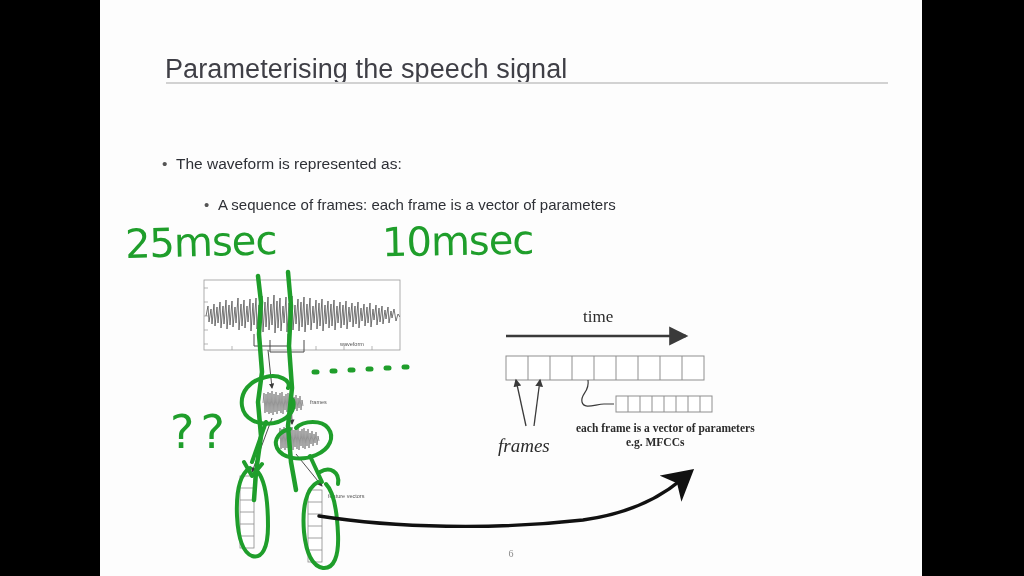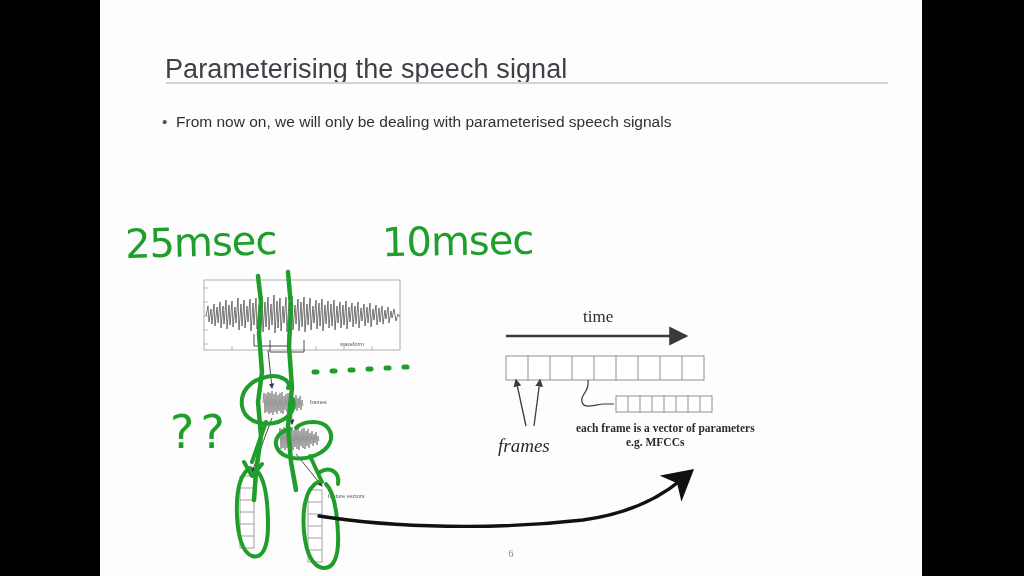--- a/index.html
+++ b/index.html
@@ -64,22 +64,25 @@
 <div id="screen">
 
   <div class="bar left"></div>
   <div class="bar right"></div>
 
   <div id="slide">
 
     <div id="title">Parameterising the speech signal</div>
     <div id="title-rule"></div>
 
-    <div class="bullet b1">
-      <span class="dot">•</span><span>From now on, we will only be dealing with parameterised speech signals</span>
+    <div class="bullet b2">
+      <span class="dot">•</span><span>The waveform is represented as:</span>
+    </div>
+    <div class="bullet b3">
+      <span class="dot">•</span><span>A sequence of frames: each frame is a vector of parameters</span>
     </div>
 
     <div class="hand" id="hw-25">25msec</div>
     <div class="hand" id="hw-10">10msec</div>
     <div class="hand" id="hw-qq">??</div>
 
     <div id="fig-left">
       <svg width="250" height="295" viewBox="0 0 250 295">
         <defs>
           <marker id="ahs" markerWidth="7" markerHeight="7" refX="5" refY="3" orient="auto">

